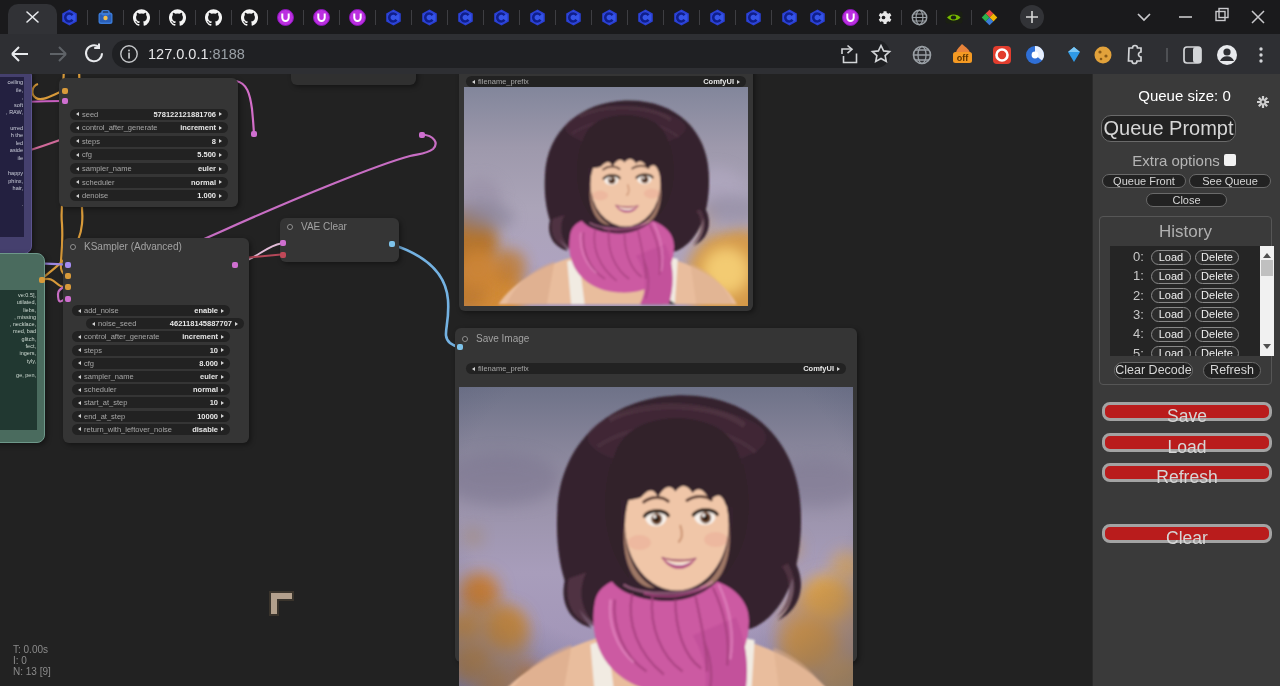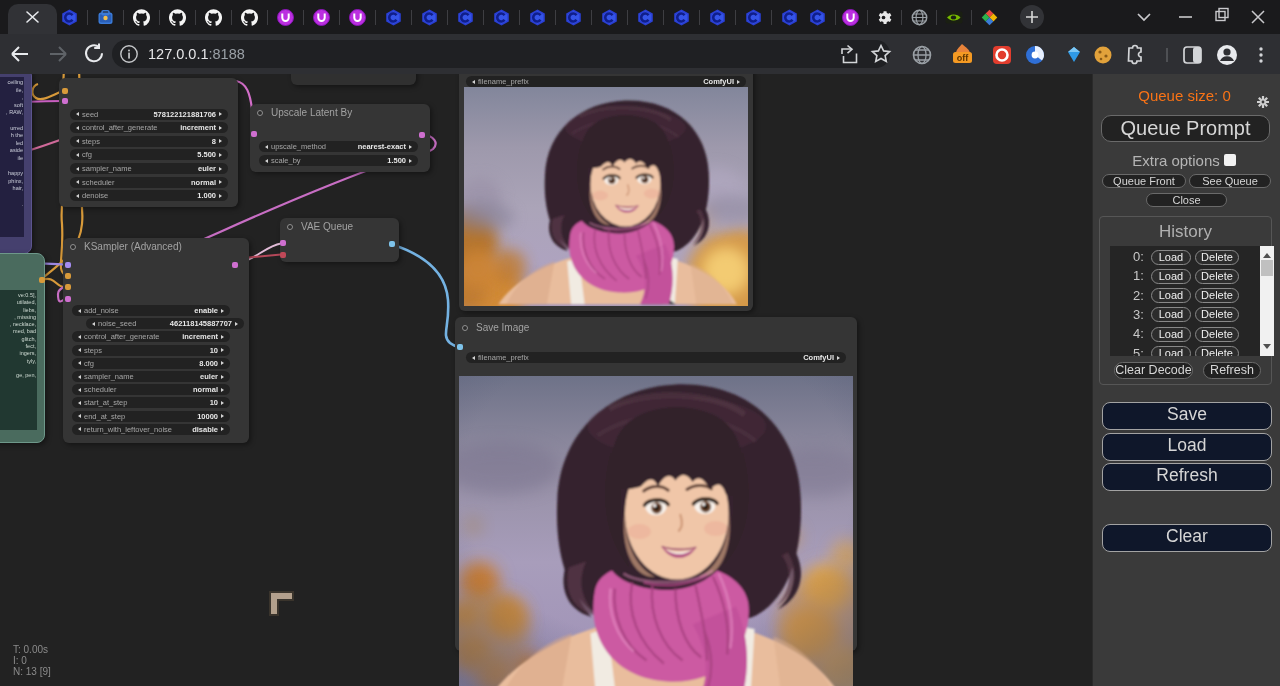--- a/index.html
+++ b/index.html
@@ -14,21 +14,21 @@
 .node{position:absolute;background:#353535;border-radius:6px;box-shadow:2px 2px 5px rgba(0,0,0,.4)}
 .ntitle{position:absolute;left:0;top:0;right:0;height:18px;color:#a2a2a2;font-size:10px;line-height:18px;padding-left:21px;white-space:nowrap;overflow:hidden}
 .ndot{position:absolute;left:7px;top:6px;width:6px;height:6px;border:1px solid #909090;border-radius:50%;background:#2c2c2c}
 .widget{position:absolute;height:11px;background:#222;border-radius:6px;display:flex;align-items:center;font-size:7.5px;color:#a6a6a6}
 .widget .wl{width:0;height:0;border:2.5px solid transparent;border-right:3.5px solid #d5d5d5;margin-left:4px}
 .widget .wr{width:0;height:0;border:2.5px solid transparent;border-left:3.5px solid #d5d5d5;margin-right:4px;margin-left:auto}
 .widget .wn{flex:0 0 auto;margin-left:3px;white-space:nowrap}
 .widget .wv{flex:1 1 auto;text-align:right;color:#e8e8e8;margin-right:3px;white-space:nowrap;font-weight:bold}
 .dot{position:absolute;width:6px;height:6px;border-radius:2px}
 .sbtn{position:absolute;background:#222;border:1px solid #6a6a6a;border-radius:9px;color:#d6d6d6;text-align:center}
-.big{left:9px;width:170px;height:28px;font-size:17.5px;line-height:22px;border-radius:8px;background:#0f172a;border:1px solid #a3a3a3}
+.big{left:9px;width:170px;height:19px;font-size:17.5px;line-height:22px;border-radius:8px;background:#b91c1c;border:3px solid #a3a3a3}
 .hrow{position:absolute;left:0;width:100%;height:19px;color:#c8c8c8;font-size:13px}
 .hbtn{position:absolute;top:1.5px;height:15px;border:1px solid #888;border-radius:8px;background:#2c2c2c;color:#f0f0f0;font-size:11px;line-height:13px;text-align:center}
 </style></head><body>
 <div id="tabstrip"></div>
 <div id="toolbar"></div>
 <div id="tab">
     <svg width="49" height="30" style="position:absolute">
       <path d="M19 8 L30 18 M30 8 L19 18" stroke="#e8eaed" stroke-width="1.6" stroke-linecap="round"></path>
     </svg>
   </div>
@@ -346,39 +346,23 @@
           <div class="wr"></div>
         </div>
         <div class="widget" style="left:11px;top:112.4px;width:158px">
           <div class="wl"></div>
           <span class="wn">denoise</span>
           <span class="wv">1.000</span>
           <div class="wr"></div>
         </div>
       </div>
 <div class="node" style="left:291px;top:-12px;width:125px;height:23px;background:#303030;border-radius:6px"></div>
-<div class="node" style="left:250px;top:30px;width:180px;height:68px">
-        <div class="ndot"></div>
-        <div class="ntitle">Upscale Latent By</div>
-        <div class="widget" style="left:9px;top:37.3px;width:159px">
-          <div class="wl"></div>
-          <span class="wn">upscale_method</span>
-          <span class="wv">nearest-exact</span>
-          <div class="wr"></div>
-        </div>
-        <div class="widget" style="left:9px;top:51px;width:159px">
-          <div class="wl"></div>
-          <span class="wn">scale_by</span>
-          <span class="wv">1.500</span>
-          <div class="wr"></div>
-        </div>
-      </div>
 <div class="node" style="left:280px;top:144px;width:119px;height:44px">
         <div class="ndot"></div>
-        <div class="ntitle">VAE Queue</div>
+        <div class="ntitle">VAE Clear</div>
       </div>
 <div class="node" style="left:63px;top:164px;width:186px;height:205px">
         <div class="ndot"></div>
         <div class="ntitle">KSampler (Advanced)</div>
         <div class="widget" style="left:9px;top:67.0px;width:158px">
           <div class="wl"></div>
           <span class="wn">add_noise</span>
           <span class="wv">enable</span>
           <div class="wr"></div>
         </div>
@@ -532,21 +516,21 @@
 <path d="M174,143 C164,149 146,152 130,148"></path>
 <path d="M172,180 C178,194 178,208 174,220"></path>
 </g>
 <path d="M107,152 C105,168 111,184 123,194" stroke="#ea93c8" stroke-width="1.8" fill="none" opacity=".55"></path>
 <path d="M182,142 C190,158 193,176 190,192" stroke="#ea93c8" stroke-width="1.8" fill="none" opacity=".55"></path>
 <path d="M116,142 C128,150 164,150 178,140" stroke="#ea93c8" stroke-width="1.8" fill="none" opacity=".45"></path>
 </g>
           </g>
 </svg>
       </div>
-<div class="node" style="left:455px;top:243px;width:402px;height:334px">
+<div class="node" style="left:455px;top:254px;width:402px;height:334px">
         <div class="ndot" style="top:8px"></div>
         <div class="ntitle" style="top:2px">Save Image</div>
 <div class="widget" style="left:11px;top:35px;width:380px">
           <div class="wl"></div>
           <span class="wn">filename_prefix</span>
           <span class="wv">ComfyUI</span>
           <div class="wr"></div>
         </div>
 <svg width="394" height="310" viewBox="0 0 394 310" style="position:absolute;left:4px;top:59px">
 <defs>
@@ -660,31 +644,31 @@
 <div class="dot" style="left:232px;top:187.5px;background:#cf6fd0"></div>
 <div class="dot" style="left:251px;top:56.5px;background:#cf6fd0"></div>
 <div class="dot" style="left:419px;top:57.5px;background:#cf6fd0"></div>
 <div class="dot" style="left:280px;top:166px;background:#cf6fd0"></div>
 <div class="dot" style="left:280px;top:177.5px;background:#c04858"></div>
 <div class="dot" style="left:389px;top:167px;background:#7ec3ea"></div>
 <div class="dot" style="left:457px;top:270px;background:#7ec3ea"></div>
 <div id="stats" style="position:absolute;left:13px;top:570px;font-size:10px;color:#8b8b8b;line-height:11px">T: 0.00s<br>I: 0<br>N: 13 [9]</div>
 </div>
 <div id="menu">
-  <div style="position:absolute;left:0;top:13px;width:183px;text-align:center;font-size:15px;color:#f97316">Queue size: 0</div>
+  <div style="position:absolute;left:0;top:13px;width:183px;text-align:center;font-size:15px;color:#ffffff">Queue size: 0</div>
   <svg width="14" height="14" viewBox="0 0 14 14" style="position:absolute;left:163px;top:21px">
         <g fill="#cfcfcf">
           <circle cx="7" cy="7" r="3.2"></circle>
           <g stroke="#cfcfcf" stroke-width="2.2">
             <path d="M7 1v3M7 10v3M1 7h3M10 7h3M2.8 2.8l2.1 2.1M9.1 9.1l2.1 2.1M11.2 2.8L9.1 4.9M4.9 9.1l-2.1 2.1"></path>
           </g>
         </g>
         <circle cx="7" cy="7" r="1.4" fill="#3a3a3a"></circle>
       </svg>
-  <div class="sbtn" style="left:8px;top:41px;width:169px;height:27px;font-size:20px;line-height:25px;border-radius:10px">Queue Prompt</div>
+  <div class="sbtn" style="left:8px;top:41px;width:135px;height:27px;font-size:20px;line-height:25px;border-radius:10px">Queue Prompt</div>
   <div style="position:absolute;left:8px;top:78px;width:150px;text-align:center;font-size:15px;color:#b4b4b4">Extra options</div>
   <div style="position:absolute;left:131px;top:80px;width:12px;height:12px;background:#f2f2f2;border-radius:2px"></div>
   <div class="sbtn" style="left:9px;top:100px;width:84px;height:14px;font-size:11px;line-height:12px">Queue Front</div>
   <div class="sbtn" style="left:96px;top:100px;width:82px;height:14px;font-size:11px;line-height:12px">See Queue</div>
   <div class="sbtn" style="left:53px;top:119px;width:81px;height:14px;font-size:11px;line-height:12px">Close</div>
   <div style="position:absolute;left:6px;top:142px;width:173px;height:169px;border:1px solid #565656;border-radius:4px">
     <div style="position:absolute;left:0;top:5px;width:100%;text-align:center;font-size:17px;color:#b0b0b0">History</div>
     <div style="position:absolute;left:10px;top:29px;width:150px;height:110px;background:#252525;overflow:hidden">
           <div class="hrow" style="top:2.0px">
             <span style="position:absolute;left:23px;top:1px">0:</span>

